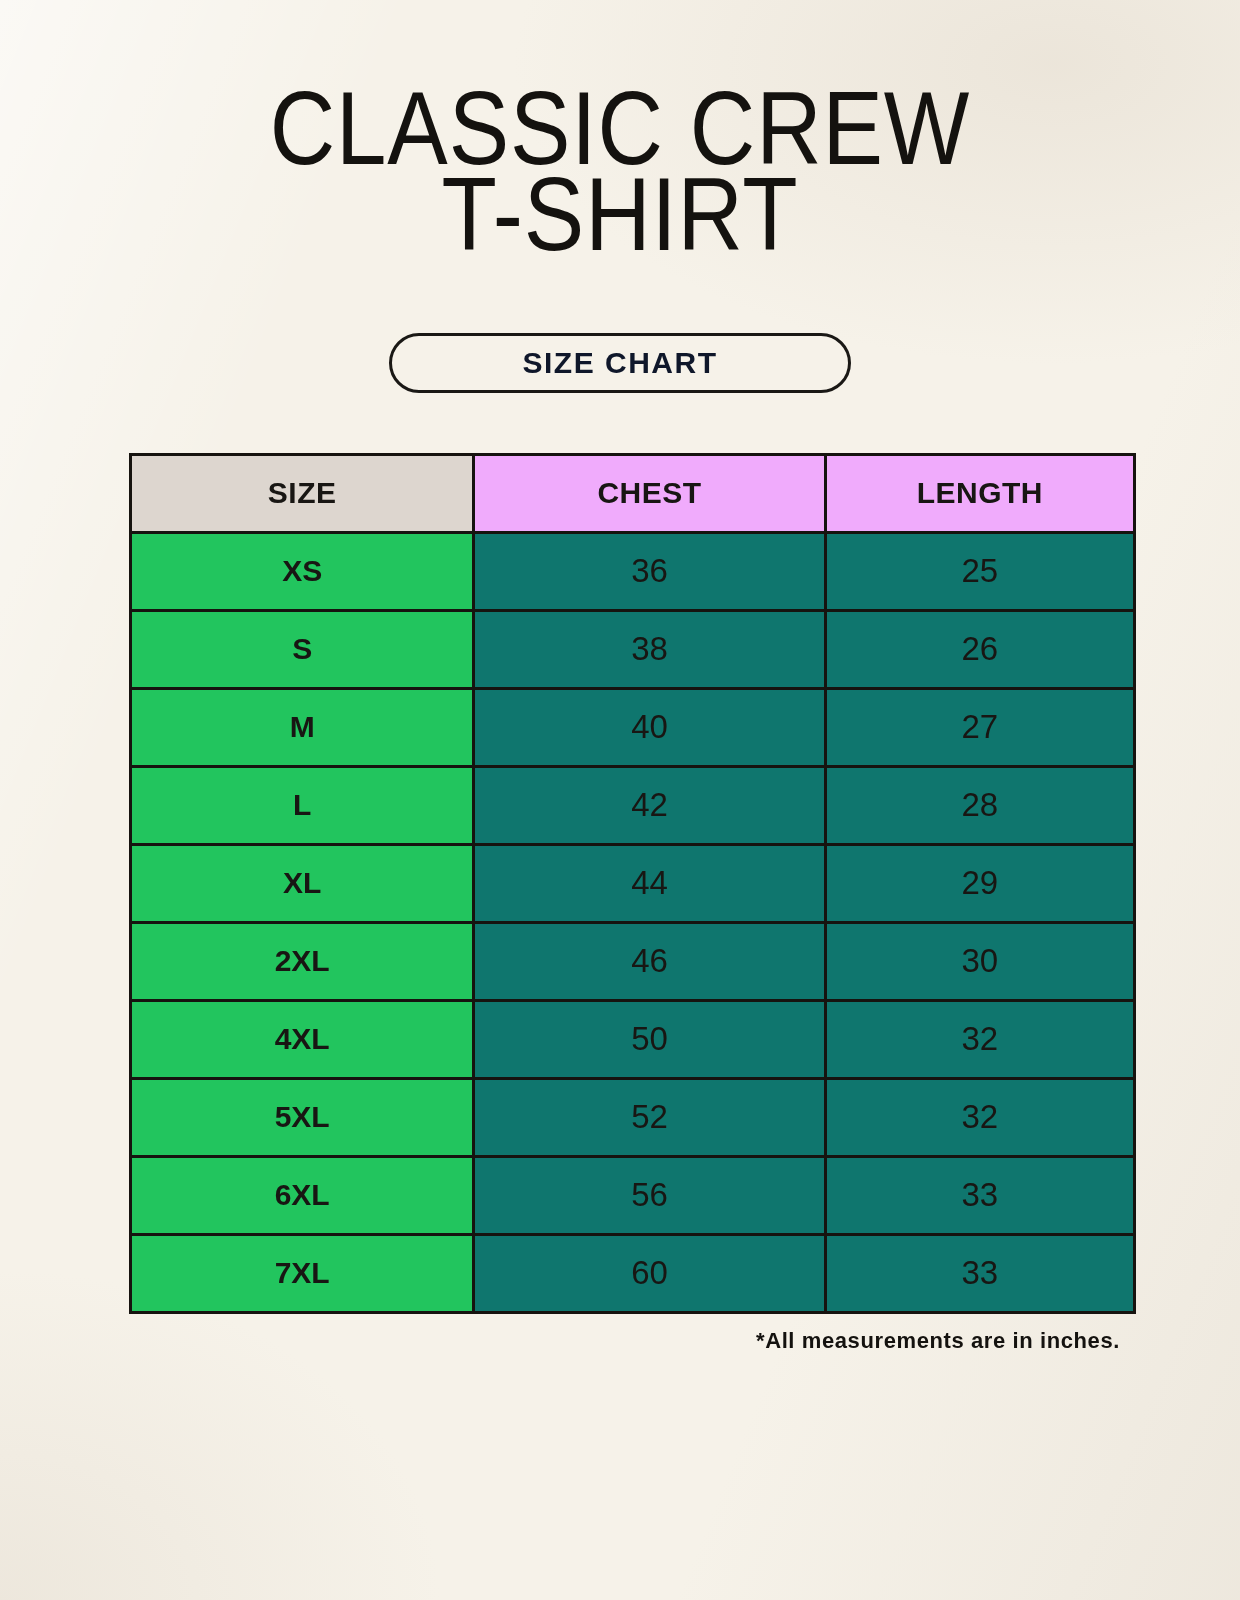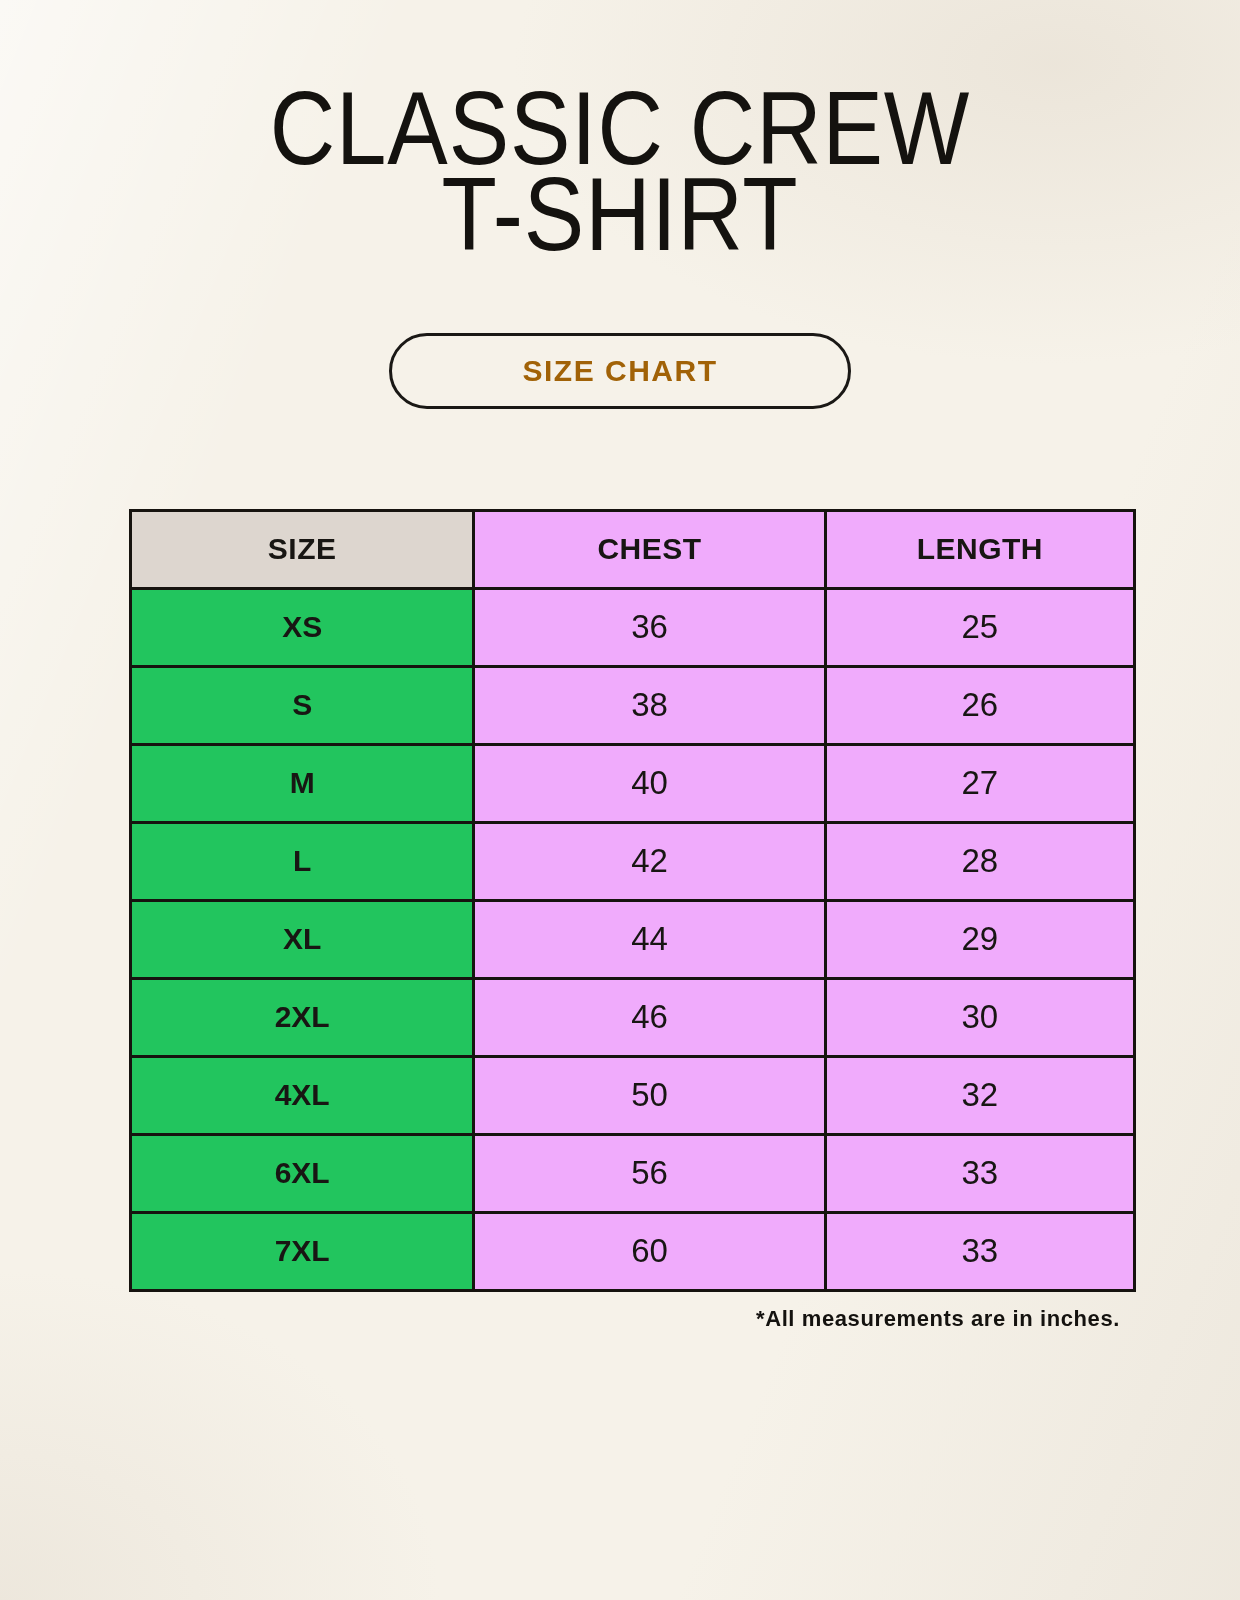--- a/index.html
+++ b/index.html
@@ -33,36 +33,36 @@
     color: #14120f;
   }
   .page-title .line { display: block; }
   .page-title .line + .line { margin-top: 4px; }
 
   .size-chart-pill {
     display: flex;
     align-items: center;
     justify-content: center;
     width: 462px;
-    height: 76px;
+    height: 60px;
     margin: 76px auto 0 auto;
     background: transparent;
     border: 3px solid #1a1815;
     border-radius: 44px;
     font-family: "Liberation Sans", sans-serif;
     font-size: 30px;
     font-weight: 700;
     letter-spacing: 1.5px;
-    color: #a16207;
+    color: #0f172a;
     cursor: pointer;
   }
 
   .table-wrap {
     width: 1039px;
-    margin: 100px 0 0 97px;
+    margin: 60px 0 0 97px;
     padding-left: 32px;
   }
 
   table.size-table {
     width: 100%;
     border-collapse: collapse;
     table-layout: fixed;
   }
 
   .size-table col.c-size   { width: 34.2%; }
@@ -86,21 +86,21 @@
   .size-table th.size-col { background: #ddd6cf; }
   .size-table th.measure-col { background: #f0abfc; }
 
   .size-table td.size-col {
     background: #22c55e;
     font-weight: 700;
     font-size: 30px;
   }
 
   .size-table td.val-col {
-    background: #f0abfc;
+    background: #0f766e;
     font-weight: 400;
     font-size: 33px;
   }
 
   .footnote {
     width: 1023px;
     margin: 14px 0 0 97px;
     text-align: right;
     font-size: 22px;
     font-weight: 700;
@@ -162,20 +162,25 @@
           <td class="size-col">2XL</td>
           <td class="val-col">46</td>
           <td class="val-col">30</td>
         </tr>
         <tr>
           <td class="size-col">4XL</td>
           <td class="val-col">50</td>
           <td class="val-col">32</td>
         </tr>
         <tr>
+          <td class="size-col">5XL</td>
+          <td class="val-col">52</td>
+          <td class="val-col">32</td>
+        </tr>
+        <tr>
           <td class="size-col">6XL</td>
           <td class="val-col">56</td>
           <td class="val-col">33</td>
         </tr>
         <tr>
           <td class="size-col">7XL</td>
           <td class="val-col">60</td>
           <td class="val-col">33</td>
         </tr>
       </tbody>

